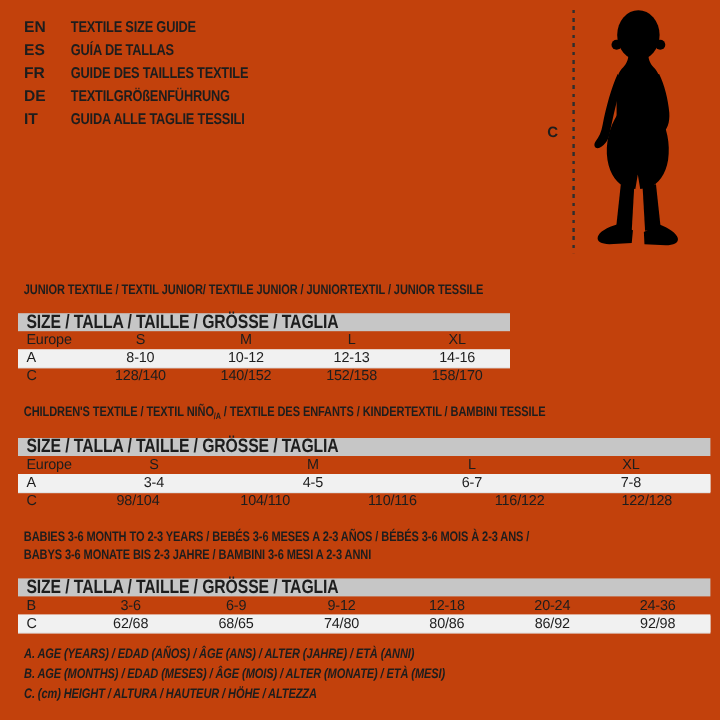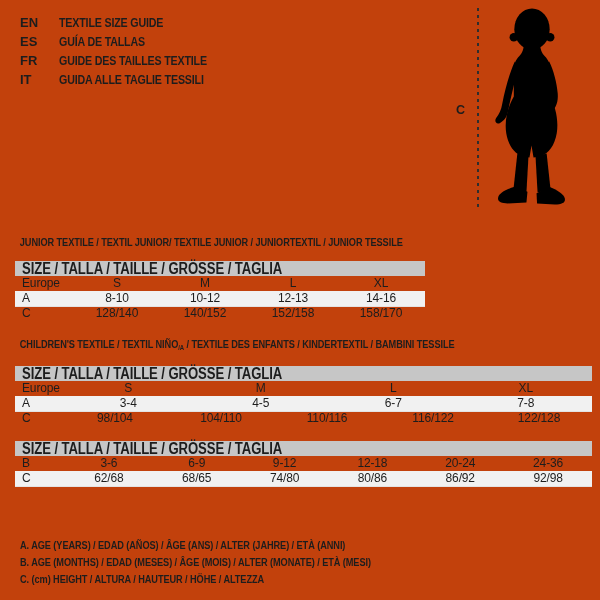--- a/index.html
+++ b/index.html
@@ -25,33 +25,34 @@
     transform:scaleX(.8);transform-origin:0 0;letter-spacing:-.1px;}
   .sub{font-size:7.5px;vertical-align:-2px;}
   .size-bar{height:15px;background:var(--bar-bg,#c6c6c6);line-height:15px;padding-left:7px;white-space:nowrap;
     font-size:16px;font-weight:700;}
   .size-bar>span{display:inline-block;transform:scaleX(.82);transform-origin:0 50%;letter-spacing:-.1px;}
   .t-row{display:flex;height:15px;line-height:15px;font-size:12px;letter-spacing:-.15px;}
   .t-row.shaded{background:var(--row-shaded,#f1f1f1);box-shadow:0 1px 0 #e3e3e3;}
   .row-label{padding-left:7px;box-sizing:border-box;flex:0 0 auto;}
   .cell{flex:1 1 0;text-align:center;}
   
-  .notes{position:absolute;left:20px;top:537px;}
+  .notes{position:absolute;left:20px;top:537px;font-style:italic;}
   .note-line{font-size:11.5px;font-weight:700;line-height:17px;white-space:nowrap;
     transform:scaleX(.8);transform-origin:0 50%;letter-spacing:-.1px;}
 </style>
 </head>
 <body>
 
 <div class="page">
 
   <header class="langs" id="langs">
       <div class="lang-row"><span class="lang-code">EN</span><span class="lang-label">TEXTILE SIZE GUIDE</span></div>
       <div class="lang-row"><span class="lang-code">ES</span><span class="lang-label">GUÍA DE TALLAS</span></div>
       <div class="lang-row"><span class="lang-code">FR</span><span class="lang-label">GUIDE DES TAILLES TEXTILE</span></div>
+      <div class="lang-row"><span class="lang-code">DE</span><span class="lang-label">TEXTILGRÖßENFÜHRUNG</span></div>
       <div class="lang-row"><span class="lang-code">IT</span><span class="lang-label">GUIDA ALLE TAGLIE TESSILI</span></div>
     </header>
 
   <div class="figure">
     <span class="fig-label">C</span>
     <div class="dotted-line"></div>
     <svg class="baby" viewBox="0 0 90 200" aria-hidden="true">
       <g fill="currentColor">
         <ellipse cx="45" cy="23" rx="17.5" ry="20.5"></ellipse>
         <circle cx="27" cy="31" r="4.2"></circle>
@@ -118,20 +119,24 @@
         <div class="t-row">
           <span class="row-label" style="width: 47px;">C</span>
           <span class="cell">98/104</span>
           <span class="cell">104/110</span>
           <span class="cell">110/116</span>
           <span class="cell">116/122</span>
           <span class="cell">122/128</span>
         </div>
       </div>
       <div class="table-block" style="top: 422px; width: 577px;">
+        <div class="tb-title-wrap">
+          <div class="tb-title"><span>BABIES 3-6 MONTH TO 2-3 YEARS / BEBÉS 3-6 MESES A 2-3 AÑOS / BÉBÉS 3-6 MOIS À 2-3 ANS /</span></div>
+          <div class="tb-title"><span>BABYS 3-6 MONATE BIS 2-3 JAHRE / BAMBINI 3-6 MESI A 2-3 ANNI</span></div>
+        </div>
         <div class="size-bar"><span>SIZE / TALLA / TAILLE / GRÖSSE / TAGLIA</span></div>
         <div class="t-row">
           <span class="row-label" style="width: 50px;">B</span>
           <span class="cell">3-6</span>
           <span class="cell">6-9</span>
           <span class="cell">9-12</span>
           <span class="cell">12-18</span>
           <span class="cell">20-24</span>
           <span class="cell">24-36</span>
         </div>

